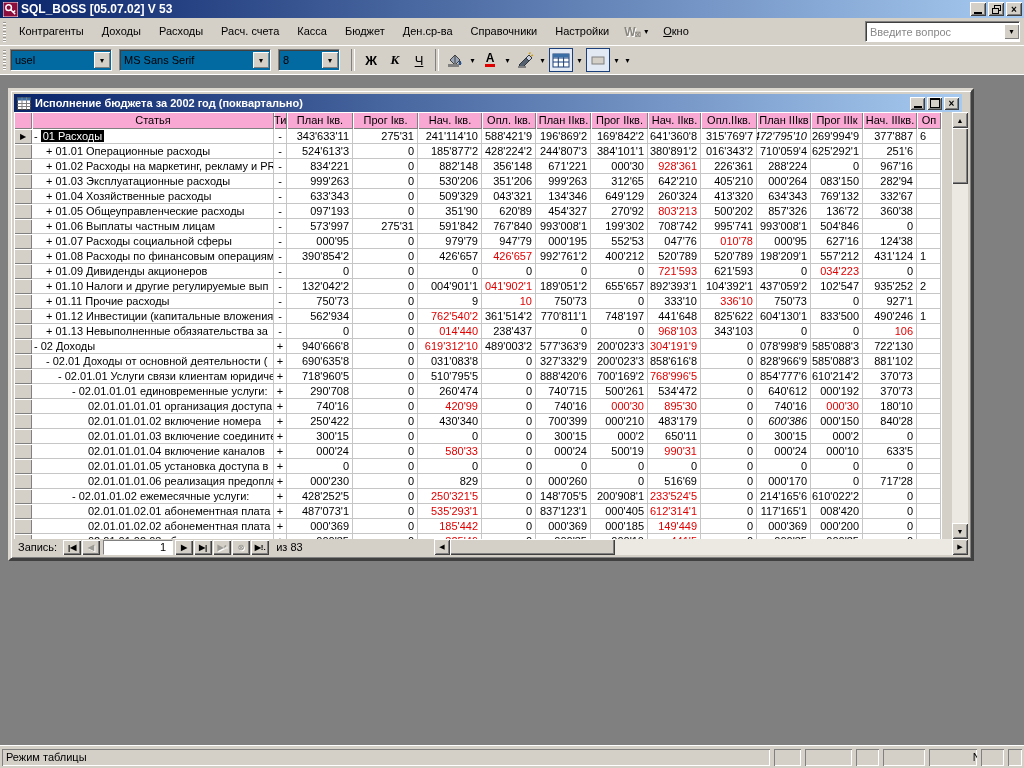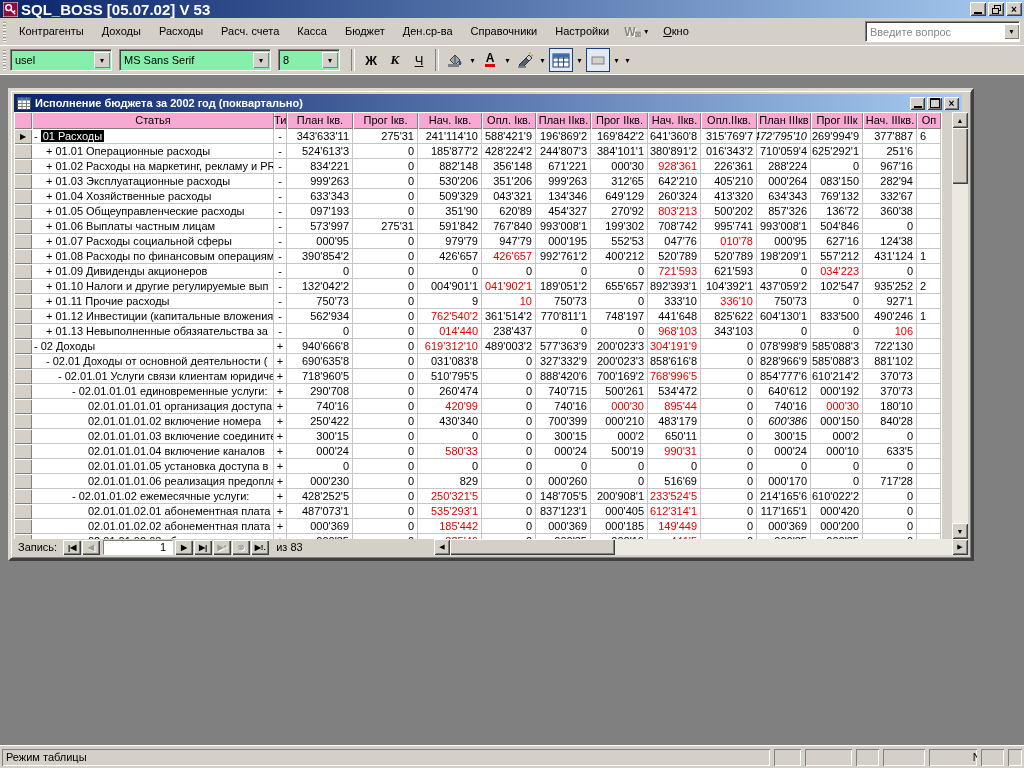--- a/index.html
+++ b/index.html
@@ -1,40 +1,40 @@
 <!DOCTYPE html>
 <html style="--tg1: #0a246a; --tg2: #a6caf0; --menu: #d4d0c8; --mdi: #808080; --red: #e00000;"><head>
 <meta charset="utf-8">
 <style>
   html,body{margin:0;padding:0;}
   body{width:1024px;height:768px;overflow:hidden;font-family:"Liberation Sans",sans-serif;font-size:11px;background:#d4d0c8;}
   .app{width:1024px;height:768px;display:flex;flex-direction:column;}
   
   .titlebar{height:18px;background:linear-gradient(90deg,var(--tg1),var(--tg2));display:flex;align-items:center;padding:0 2px;flex:0 0 auto;}
   .titlebar .ticon{width:15px;height:15px;margin:0 3px 0 1px;}
-  .titlebar .ttext{color:#fff;font-weight:bold;font-size:15px;white-space:nowrap;flex:1 1 auto;}
+  .titlebar .ttext{color:#fff;font-weight:bold;font-size:12px;white-space:nowrap;flex:1 1 auto;}
   .wbtn{width:16px;height:14px;background:#d4d0c8;box-shadow:inset 1px 1px 0 #fff,inset -1px -1px 0 #404040,inset 2px 2px 0 #d4d0c8,inset -2px -2px 0 #808080;margin-left:2px;display:flex;align-items:center;justify-content:center;font-size:10px;font-weight:bold;color:#000;}
   .glyph-min{width:8px;height:2px;background:#000;margin-top:7px;}
   .glyph-max{width:8px;height:7px;border:1px solid #000;border-top-width:2px;}
   
   .menubar{height:27px;background:var(--menu);display:flex;align-items:center;padding:0 2px;flex:0 0 auto;border-bottom:1px solid #fff;}
   .grip{width:3px;height:20px;margin:0 4px 0 1px;background:repeating-linear-gradient(180deg,#9b9891 0 1px,transparent 1px 3px),repeating-linear-gradient(180deg,#fff 1px 2px,transparent 2px 3px);}
   .mitem{padding:0 9px;line-height:25px;white-space:nowrap;}
   .u-first::first-letter{text-decoration:underline;}
   .wicon-wrap{display:flex;align-items:center;padding:0 6px;color:#7a776f;}
   .wicon-w{font-weight:bold;font-size:12px;color:#8a877f;text-shadow:1px 1px 0 #fff;}
   .wicon-x{font-size:8px;margin-left:-1px;margin-top:5px;}
   .dd{font-size:8px;margin-left:3px;color:#000;}
   .spacer{flex:1 1 auto;}
   .question{width:153px;height:19px;background:#fff;border:1px solid;border-color:#808080 #fff #fff #808080;box-shadow:inset 1px 1px 0 #404040;display:flex;align-items:center;margin-right:2px;}
   .question .qtext{flex:1 1 auto;color:#888;padding-left:4px;white-space:nowrap;overflow:hidden;}
   .question .qbtn{width:15px;height:15px;background:#d4d0c8;box-shadow:inset 1px 1px 0 #fff,inset -1px -1px 0 #808080;display:flex;align-items:center;justify-content:center;font-size:8px;}
   
   .toolbar{height:28px;background:var(--menu);display:flex;align-items:center;padding:0 2px;flex:0 0 auto;border-bottom:1px solid #fff;}
-  .combo{height:20px;background:#86efac;border:1px solid;border-color:#808080 #fff #fff #808080;box-shadow:inset 1px 1px 0 #404040;display:flex;align-items:center;margin-right:7px;}
+  .combo{height:20px;background:#0369a1;border:1px solid;border-color:#808080 #fff #fff #808080;box-shadow:inset 1px 1px 0 #404040;display:flex;align-items:center;margin-right:7px;}
   .combo .ctext{flex:1 1 auto;padding-left:4px;white-space:nowrap;overflow:hidden;}
   .combo .cbtn{width:16px;height:16px;background:#d4d0c8;box-shadow:inset 1px 1px 0 #fff,inset -1px -1px 0 #808080;display:flex;align-items:center;justify-content:center;font-size:8px;margin-right:1px;}
   .tbtn{min-width:22px;height:22px;display:flex;align-items:center;justify-content:center;margin:0 1px;background:var(--menu);}
   .tbtn.active{border:1px solid #1a3f7a;background:#e3e9f3;}
   .tsep{width:2px;height:22px;margin:0 4px;border-left:1px solid #808080;border-right:1px solid #fff;}
   .fmt-b{font-weight:bold;font-size:13px;}
   .fmt-i{font-style:italic;font-family:"Liberation Serif",serif;font-weight:bold;font-size:13px;}
   .fmt-u{text-decoration:underline;font-size:13px;}
   .tdd{width:11px;height:22px;display:flex;align-items:center;justify-content:center;font-size:8px;}
   .a-under{font-weight:bold;font-size:12px;border-bottom:3px solid #e00000;line-height:11px;padding:0 1px;}
@@ -563,21 +563,21 @@
             <div class="trow">
               <div class="rowsel"></div>
               <div class="cell lbl" style="width: 242px; padding-left: 56px;">02.01.01.01.01 организация доступа</div>
               <div class="cell typ" style="width: 13px;">+</div>
               <div class="cell num" style="width: 66px;">16'740</div>
               <div class="cell num" style="width: 65px;">0</div>
               <div class="cell num red" style="width: 64px;">99'420</div>
               <div class="cell num" style="width: 54px;">0</div>
               <div class="cell num" style="width: 55px;">16'740</div>
               <div class="cell num red" style="width: 57px;">30'000</div>
-              <div class="cell num red" style="width: 53px;">44'895</div>
+              <div class="cell num red" style="width: 53px;">30'895</div>
               <div class="cell num" style="width: 56px;">0</div>
               <div class="cell num" style="width: 54px;">16'740</div>
               <div class="cell num red" style="width: 52px;">30'000</div>
               <div class="cell num" style="width: 54px;">10'180</div>
               <div class="cell num op" style="width: 24px;"></div>
             </div>
             <div class="trow">
               <div class="rowsel"></div>
               <div class="cell lbl" style="width: 242px; padding-left: 56px;">02.01.01.01.02 включение номера</div>
               <div class="cell typ" style="width: 13px;">+</div>
@@ -685,21 +685,21 @@
               <div class="cell typ" style="width: 13px;">+</div>
               <div class="cell num" style="width: 66px;">1'073'487</div>
               <div class="cell num" style="width: 65px;">0</div>
               <div class="cell num red" style="width: 64px;">1'293'535</div>
               <div class="cell num" style="width: 54px;">0</div>
               <div class="cell num" style="width: 55px;">1'123'837</div>
               <div class="cell num" style="width: 57px;">405'000</div>
               <div class="cell num red" style="width: 53px;">1'314'612</div>
               <div class="cell num" style="width: 56px;">0</div>
               <div class="cell num" style="width: 54px;">1'165'117</div>
-              <div class="cell num" style="width: 52px;">420'000</div>
+              <div class="cell num" style="width: 52px;">420'008</div>
               <div class="cell num" style="width: 54px;">0</div>
               <div class="cell num op" style="width: 24px;"></div>
             </div>
             <div class="trow">
               <div class="rowsel"></div>
               <div class="cell lbl" style="width: 242px; padding-left: 56px;">02.01.01.02.02 абонементная плата</div>
               <div class="cell typ" style="width: 13px;">+</div>
               <div class="cell num" style="width: 66px;">369'000</div>
               <div class="cell num" style="width: 65px;">0</div>
               <div class="cell num red" style="width: 64px;">442'185</div>

